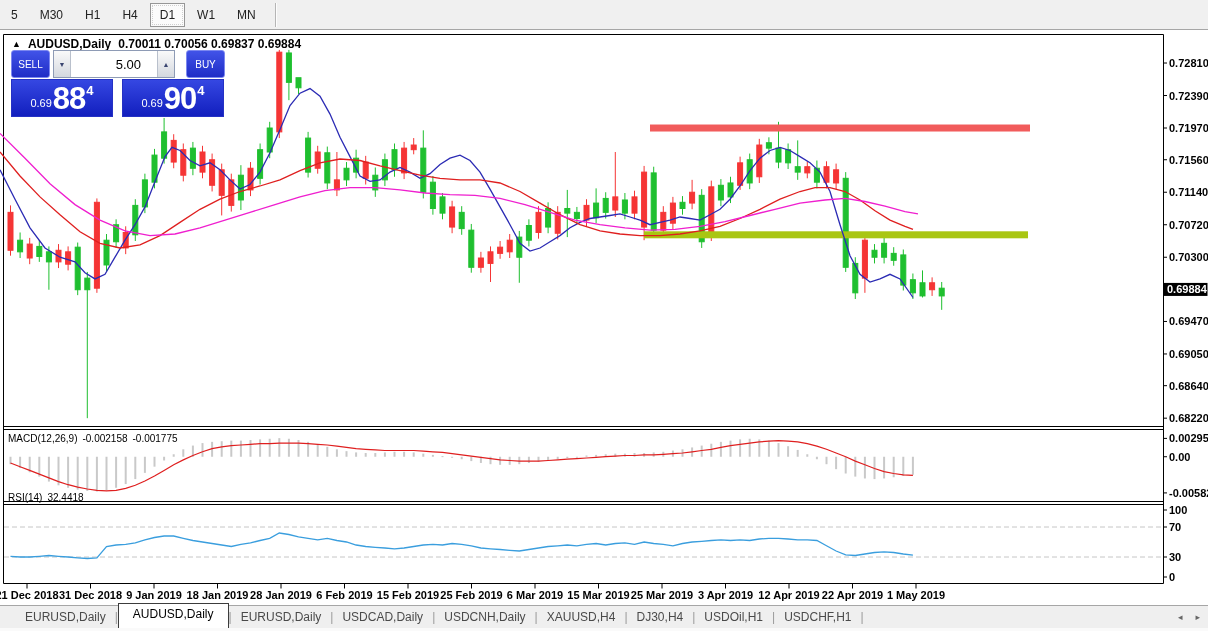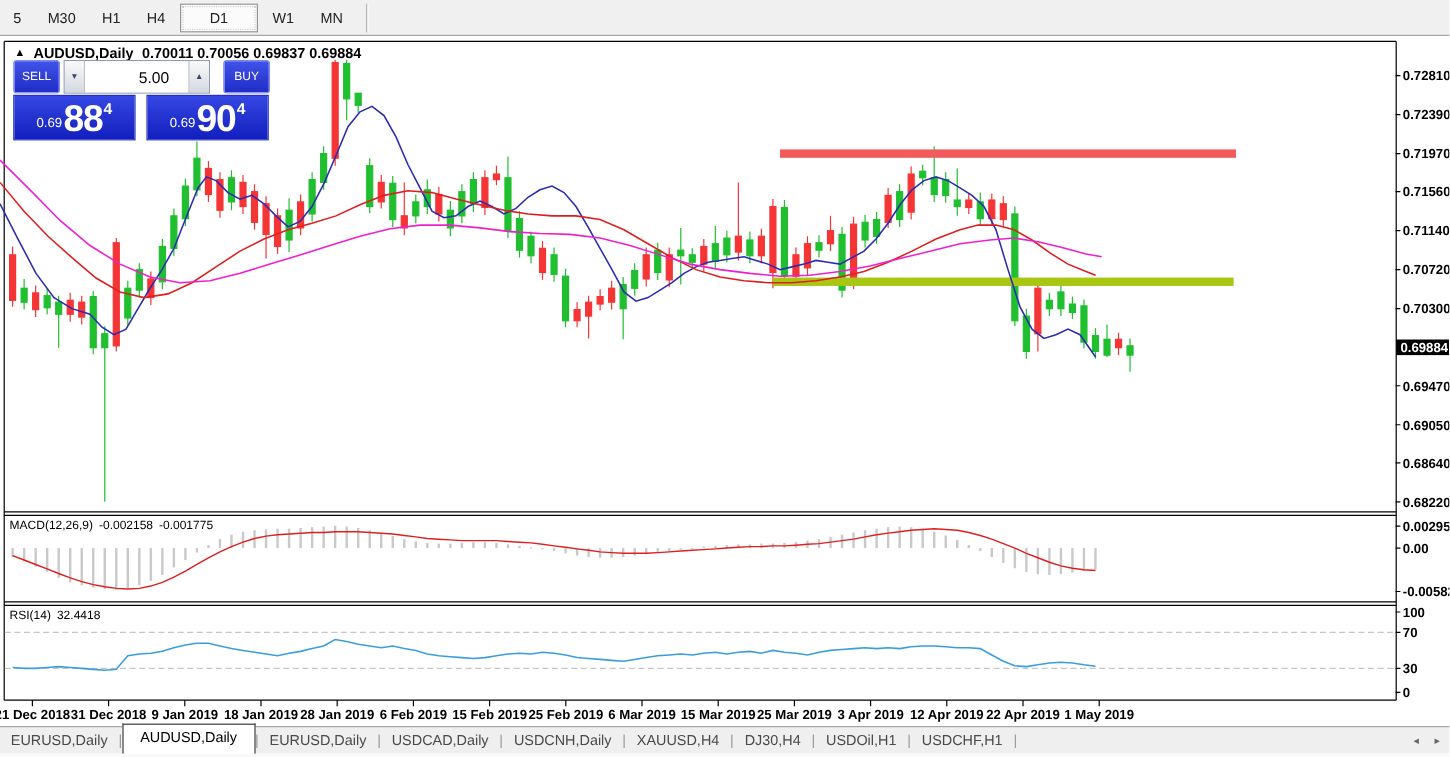--- a/index.html
+++ b/index.html
@@ -7,30 +7,30 @@
     width:1208px;height:631px;position:relative;overflow:hidden;
     background:#ffffff;font-family:"Liberation Sans",sans-serif;
     -webkit-font-smoothing:antialiased;
   }
   
   #toolbar{
     position:absolute;left:0;top:0;width:1208px;height:30px;background:#f0f0f0;
     border-bottom:1px solid #a6a6a6;display:flex;align-items:center;box-sizing:border-box;
   }
   .tf-btn{font-size:12px;color:#222;padding:5px 10px;margin:0 1px;cursor:default;white-space:nowrap;}
-  .tf-btn.active{background:#fbfbfb;border:1px solid #969696;outline:1px dotted #cfcfcf;outline-offset:-3px;padding:4px 24px;}
+  .tf-btn.active{background:#fbfbfb;border:1px solid #969696;outline:1px dotted #cfcfcf;outline-offset:-3px;padding:4px 9px;}
   .tf-sep{height:24px;border-left:1px solid #b5b5b5;border-right:1px solid #fdfdfd;margin-left:8px;}
   
   #chart-title{position:absolute;left:12px;top:37px;display:flex;align-items:center;gap:7px;
     font-size:12px;font-weight:700;color:#000;z-index:4;}
   #chart-title .arrow{font-size:9px;line-height:9px;}
   
   .ind-label{position:absolute;left:8px;font-size:10px;color:#000;z-index:4;display:flex;gap:5px;}
   #macd-label{top:433px;}
-  #rsi-label{top:508px;}
+  #rsi-label{top:492px;}
   
   #trade-panel{position:absolute;left:11px;top:50px;width:214px;z-index:5;}
   .tp-row1{display:flex;align-items:stretch;height:28px;}
   .btn-sell,.btn-buy{
     width:46px;background:linear-gradient(#4153e8,#1f2dc6);
     border:1px solid #7c88f0;border-radius:3px;color:#fff;font-size:10px;
     display:flex;align-items:center;justify-content:center;box-sizing:border-box;cursor:pointer;
   }
   .vol-group{display:flex;height:26px;border:1px solid #8e9bb5;margin-left:3px;align-self:center;background:#fff;}
   .spin{width:16px;background:linear-gradient(#fafafa,#d4d8df);display:flex;align-items:center;justify-content:center;
@@ -45,21 +45,21 @@
     border:1px solid #2531c4;box-sizing:border-box;color:#fff;position:relative;
     display:flex;align-items:flex-end;justify-content:center;padding-bottom:3px;cursor:pointer;
   }
   .pb-small{font-size:11px;font-weight:400;margin-bottom:4px;}
   .pb-big{font-size:31px;font-weight:700;line-height:29px;margin:0 1px;letter-spacing:-1px;}
   .pb-sup{font-size:13px;font-weight:700;align-self:flex-start;margin-top:3px;}
   
   #tab-bar{
     position:absolute;left:0;top:605px;width:1208px;height:23px;background:#efefef;
     border-top:1px solid #a6a6a6;display:flex;align-items:center;font-size:12px;color:#4a4a4a;
-    box-sizing:border-box;
+    box-sizing:border-box;padding-left:16px;
   }
   .tab{padding:3px 9px;white-space:nowrap;cursor:pointer;}
   .tab.active{background:#fff;border:1px solid #3c3c3c;border-bottom:1px solid #fff;color:#000;
     padding:3px 14px;margin-top:-2px;height:19px;box-sizing:content-box;}
   .tab-sep{color:#9a9a9a;}
   #tab-scroll{position:absolute;right:8px;top:6px;display:flex;gap:13px;font-size:9px;color:#666;}
   #bottom-strip{position:absolute;left:0;top:628px;width:1208px;height:3px;background:#fafafa;}
   
   #chart-svg{position:absolute;left:0;top:0;z-index:1;}
   #chart-svg text{font-family:"Liberation Sans",sans-serif;}

